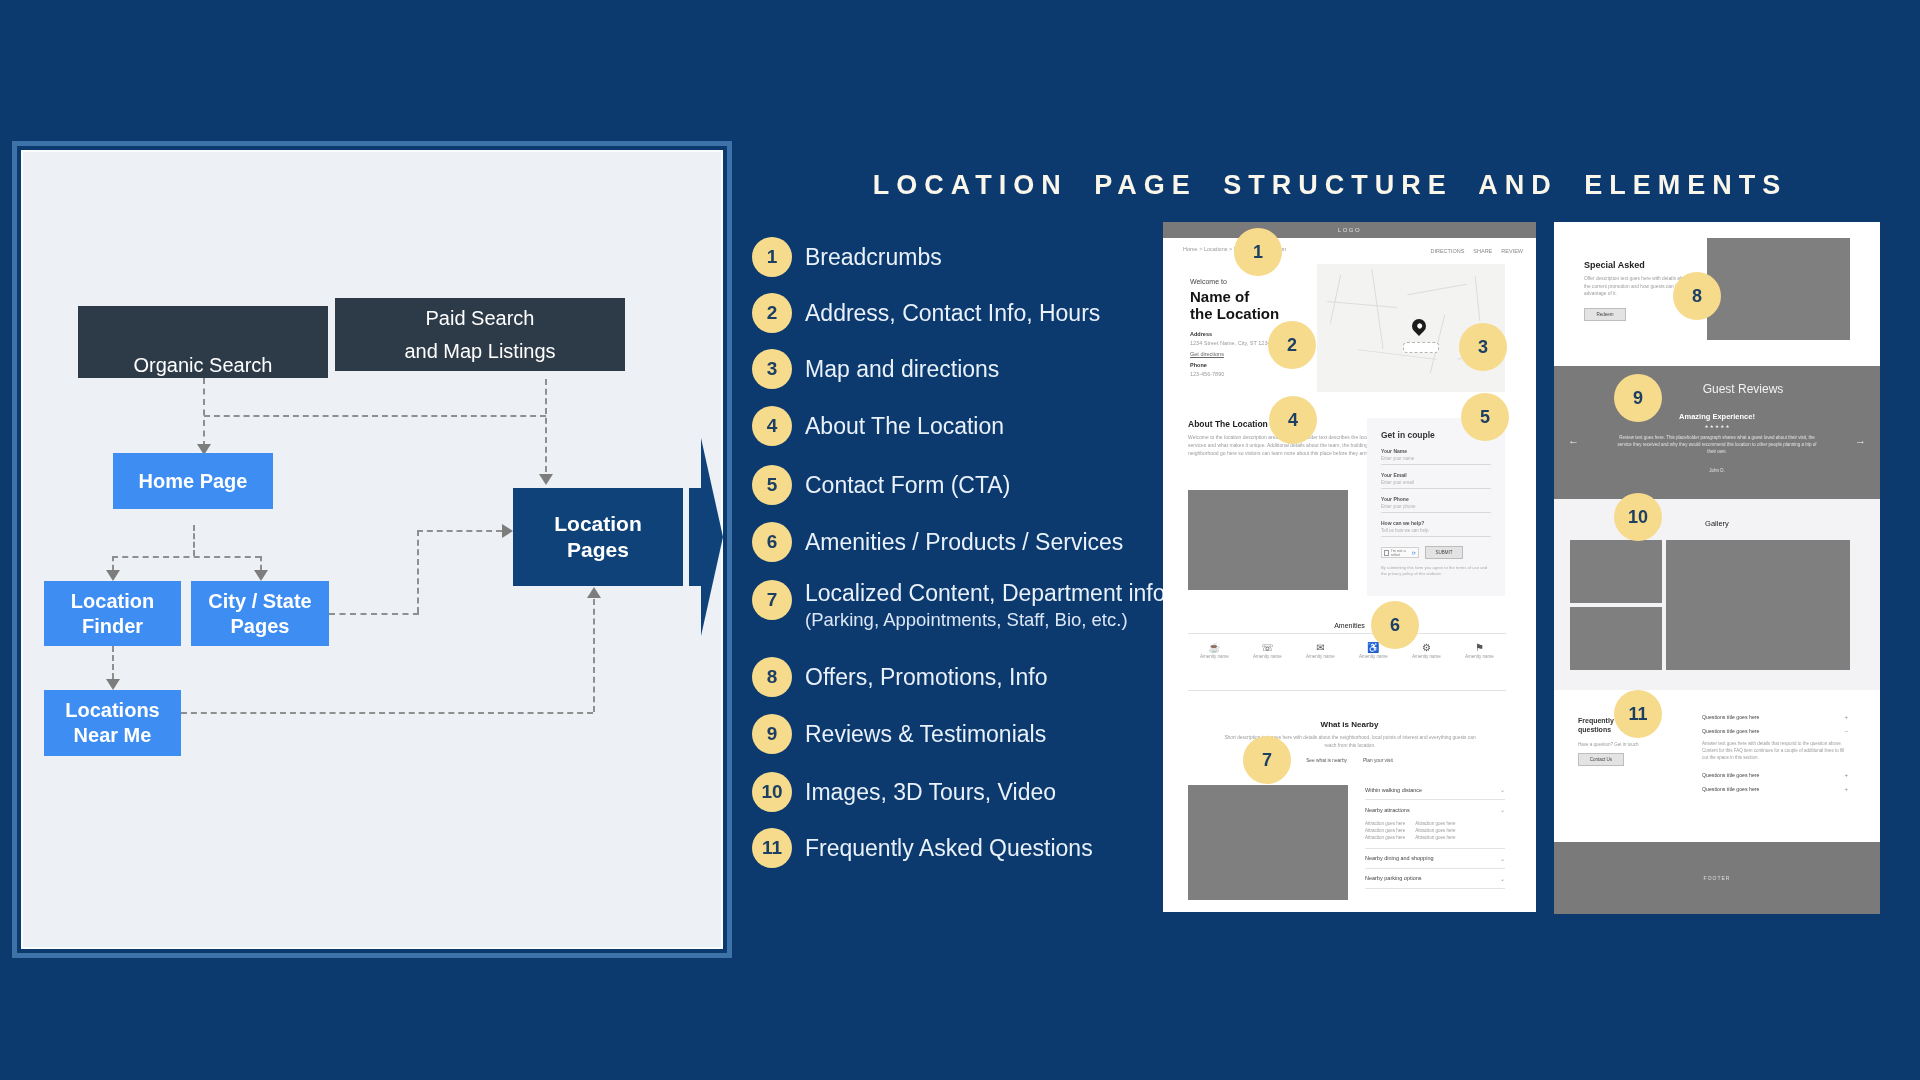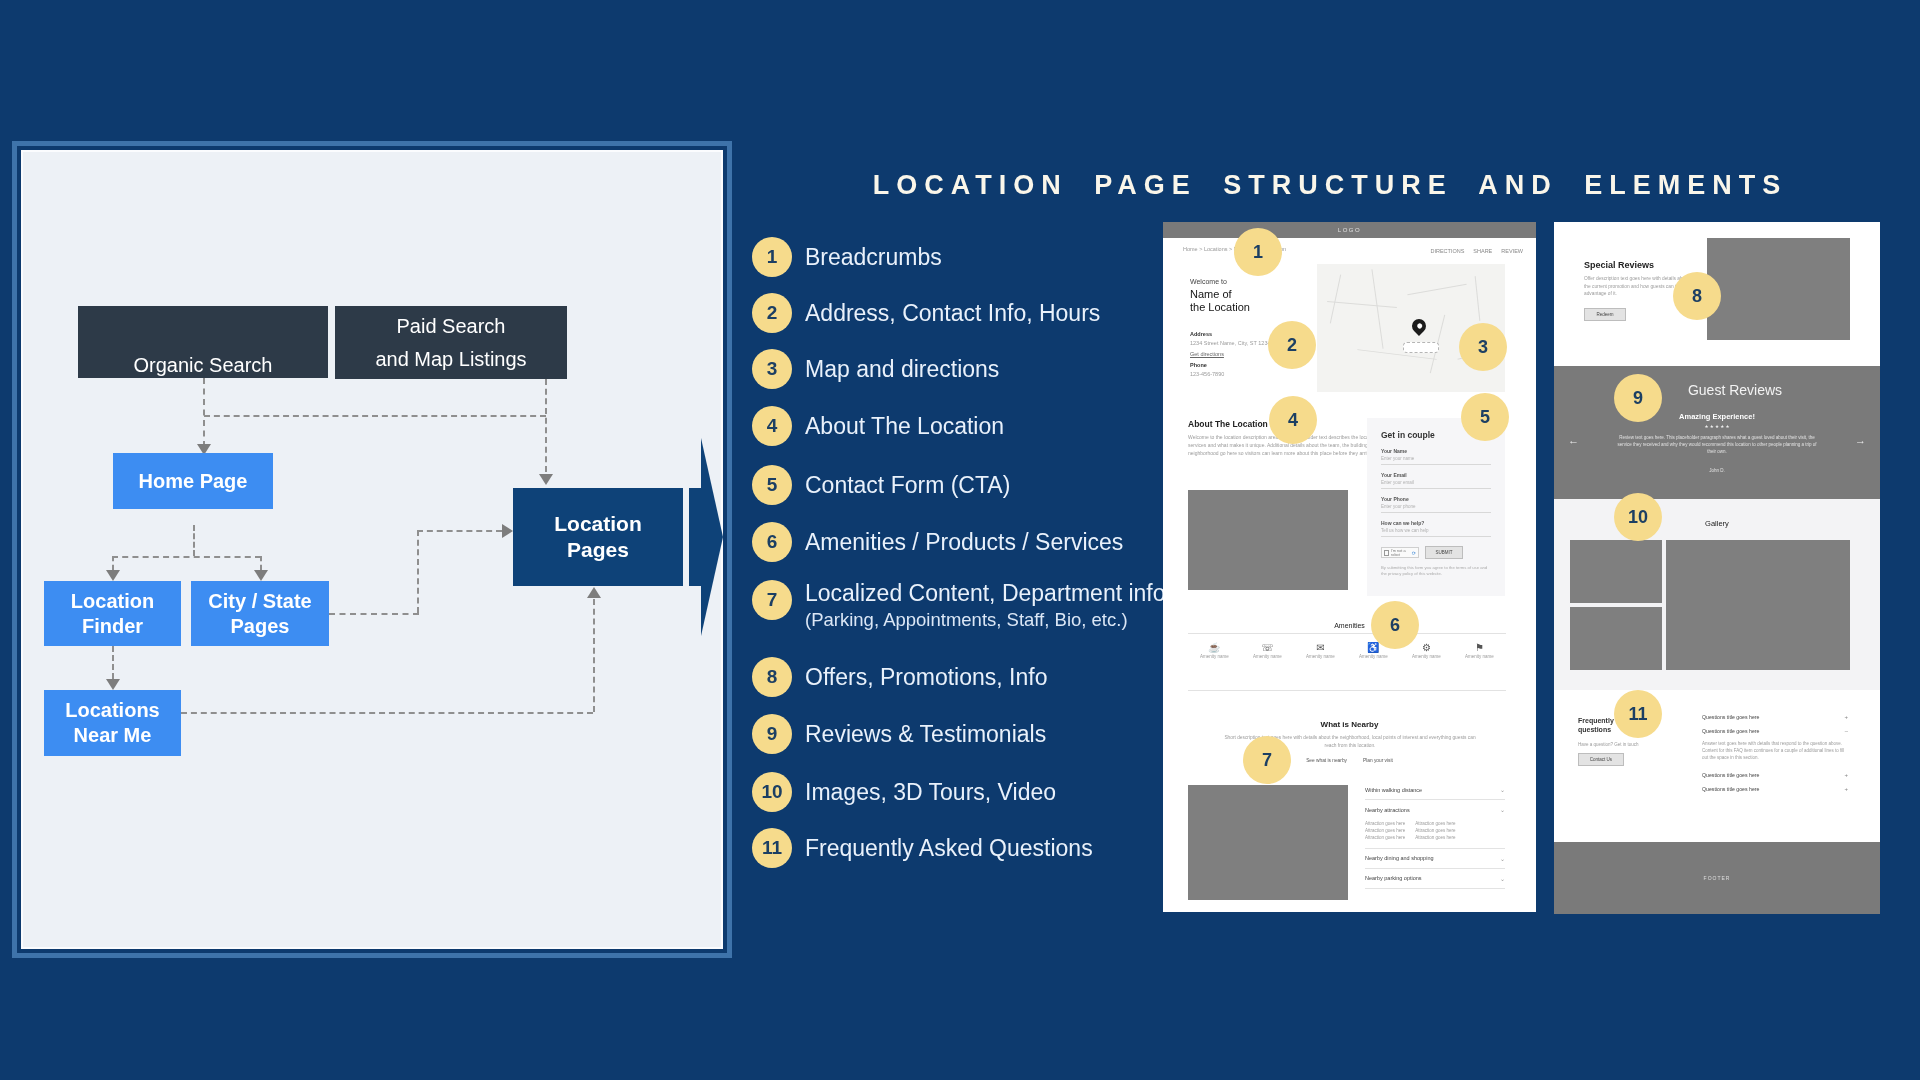--- a/index.html
+++ b/index.html
@@ -76,21 +76,21 @@
     <div class="vline" style="left:394px;top:378px;height:83px;"></div>
     <div class="hline" style="left:394px;top:378px;width:85px;"></div>
     <div class="arr right" style="left:479px;top:372px;"></div>
     <div class="hline" style="left:158px;top:560px;width:412px;"></div>
     <div class="vline" style="left:570px;top:447px;height:113px;"></div>
     <div class="arr up" style="left:564px;top:435px;"></div>
 
     <div class="fbox slate" style="left:55px;top:154px;width:250px;height:72px;justify-content:flex-end;">
       <span>Organic Search</span>
     </div>
-    <div class="fbox slate" style="left:312px;top:154px;width:232px;height:73px;gap:8px;">
+    <div class="fbox slate" style="left:312px;top:146px;width:290px;height:73px;gap:8px;">
       <span>Paid Search</span>
       <span>and Map Listings</span>
     </div>
     <div class="fbox blue" style="left:90px;top:301px;width:160px;height:56px;justify-content:center;">
       <span>Home Page</span>
     </div>
     <div class="fbox blue" style="left:21px;top:429px;width:137px;height:65px;">
       <span>Location</span>
       <span>Finder</span>
     </div>
@@ -166,21 +166,21 @@
       <span style="font-size:6px;color:#e0e0e0;letter-spacing:1.5px;">LOGO</span>
     </div>
     <div class="abs" style="left:20px;top:24px;font-size:5.5px;color:#999;">Home &gt; Locations &gt; Name of the Location</div>
     <div class="abs" style="left:240px;top:26px;width:120px;display:flex;gap:9px;justify-content:flex-end;font-size:5.5px;color:#888;">
       <span>DIRECTIONS</span>
       <span>SHARE</span>
       <span>REVIEW</span>
     </div>
 
     <div class="abs" style="left:27px;top:56px;font-size:7px;color:#444;">Welcome to</div>
-    <div class="abs" style="left:27px;top:66px;font-size:11px;font-weight:400;color:#151515;line-height:1.15;">
+    <div class="abs" style="left:27px;top:66px;font-size:15px;font-weight:700;color:#151515;line-height:1.15;">
       <div>Name of</div>
       <div>the Location</div>
     </div>
     <div class="abs" style="left:27px;top:109px;font-size:5.5px;font-weight:700;color:#333;">Address</div>
     <div class="abs t5" style="left:27px;top:117px;">1234 Street Name, City, ST 12345</div>
     <div class="abs" style="left:27px;top:129px;font-size:5.5px;color:#666;text-decoration:underline;">Get directions</div>
     <div class="abs" style="left:27px;top:140px;font-size:5.5px;font-weight:700;color:#333;">Phone</div>
     <div class="abs t5" style="left:27px;top:148px;">123-456-7890</div>
 
     <div class="abs" style="left:154px;top:42px;width:188px;height:128px;background:#f3f3f1;overflow:hidden;">
@@ -294,27 +294,27 @@
       </div>
       <div class="acc-row">
         <span>Nearby parking options</span>
         <span style="color:#999;font-size:6px;">⌄</span>
       </div>
     </div>
   </div>
 
   <div class="wf" style="left:1554px;top:222px;width:326px;height:692px;background:#fff;">
 
-    <div class="abs" style="left:30px;top:38px;font-size:9px;font-weight:700;color:#222;">Special Reviews</div>
+    <div class="abs" style="left:30px;top:38px;font-size:9px;font-weight:700;color:#222;">Special Asked</div>
     <div class="abs" style="left:30px;top:53px;width:112px;font-size:4.8px;color:#9b9b9b;line-height:1.6;">Offer description text goes here with details about the current promotion and how guests can take advantage of it.</div>
     <div class="mockbtn" style="left:30px;top:86px;width:40px;height:11px;">Redeem</div>
     <div class="ph" style="left:153px;top:16px;width:143px;height:102px;"></div>
 
     <div class="graybar" style="left:0;top:144px;width:326px;height:133px;">
-      <div class="abs" style="left:8px;top:16px;width:346px;text-align:center;font-size:14px;color:#f3f3f3;">Guest Reviews</div>
+      <div class="abs" style="left:16px;top:16px;width:346px;text-align:center;font-size:12px;color:#f3f3f3;">Guest Reviews</div>
       <div class="abs" style="left:0;top:46px;width:326px;text-align:center;font-size:7.5px;font-weight:700;color:#fff;">Amazing Experience!</div>
       <div class="abs" style="left:0;top:58px;width:326px;text-align:center;font-size:4.5px;color:#eee;">★ ★ ★ ★ ★</div>
       <div class="abs" style="left:63px;top:68px;width:200px;text-align:center;font-size:4.5px;color:#e2e2e2;line-height:1.6;">Review text goes here. This placeholder paragraph shares what a guest loved about their visit, the service they received and why they would recommend this location to other people planning a trip of their own.</div>
       <div class="abs" style="left:0;top:102px;width:326px;text-align:center;font-size:4.5px;color:#e2e2e2;">John D.</div>
       <div class="abs" style="left:14px;top:68px;font-size:11px;color:#efefef;">←</div>
       <div class="abs" style="right:14px;top:68px;font-size:11px;color:#efefef;">→</div>
     </div>
 
     <div class="abs" style="left:0;top:277px;width:326px;height:191px;background:#f3f3f5;">
       <div class="abs" style="left:0;top:20px;width:326px;text-align:center;font-size:7.5px;color:#222;">Gallery</div>

